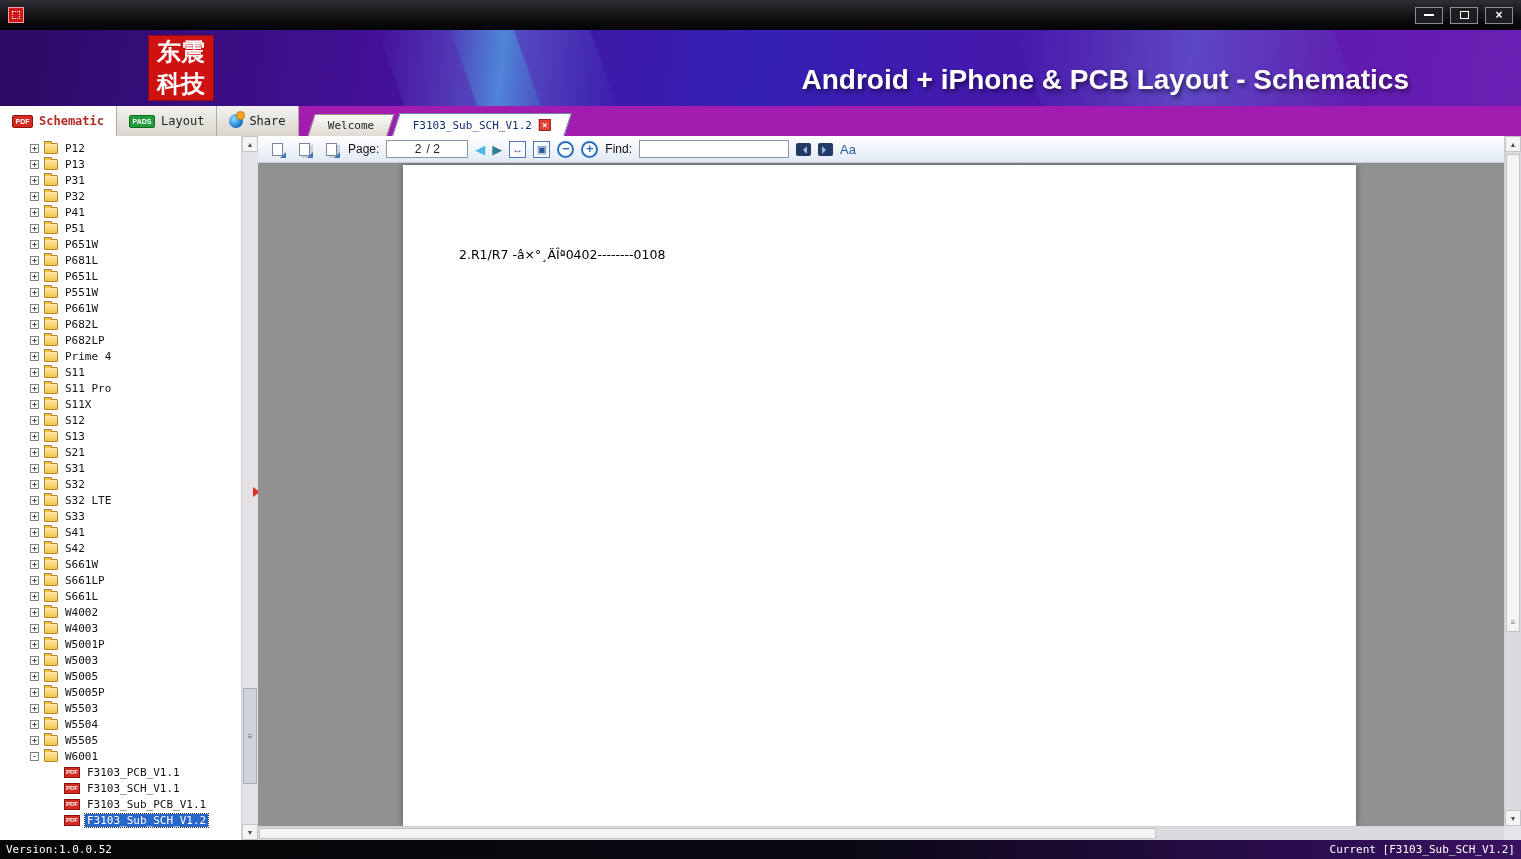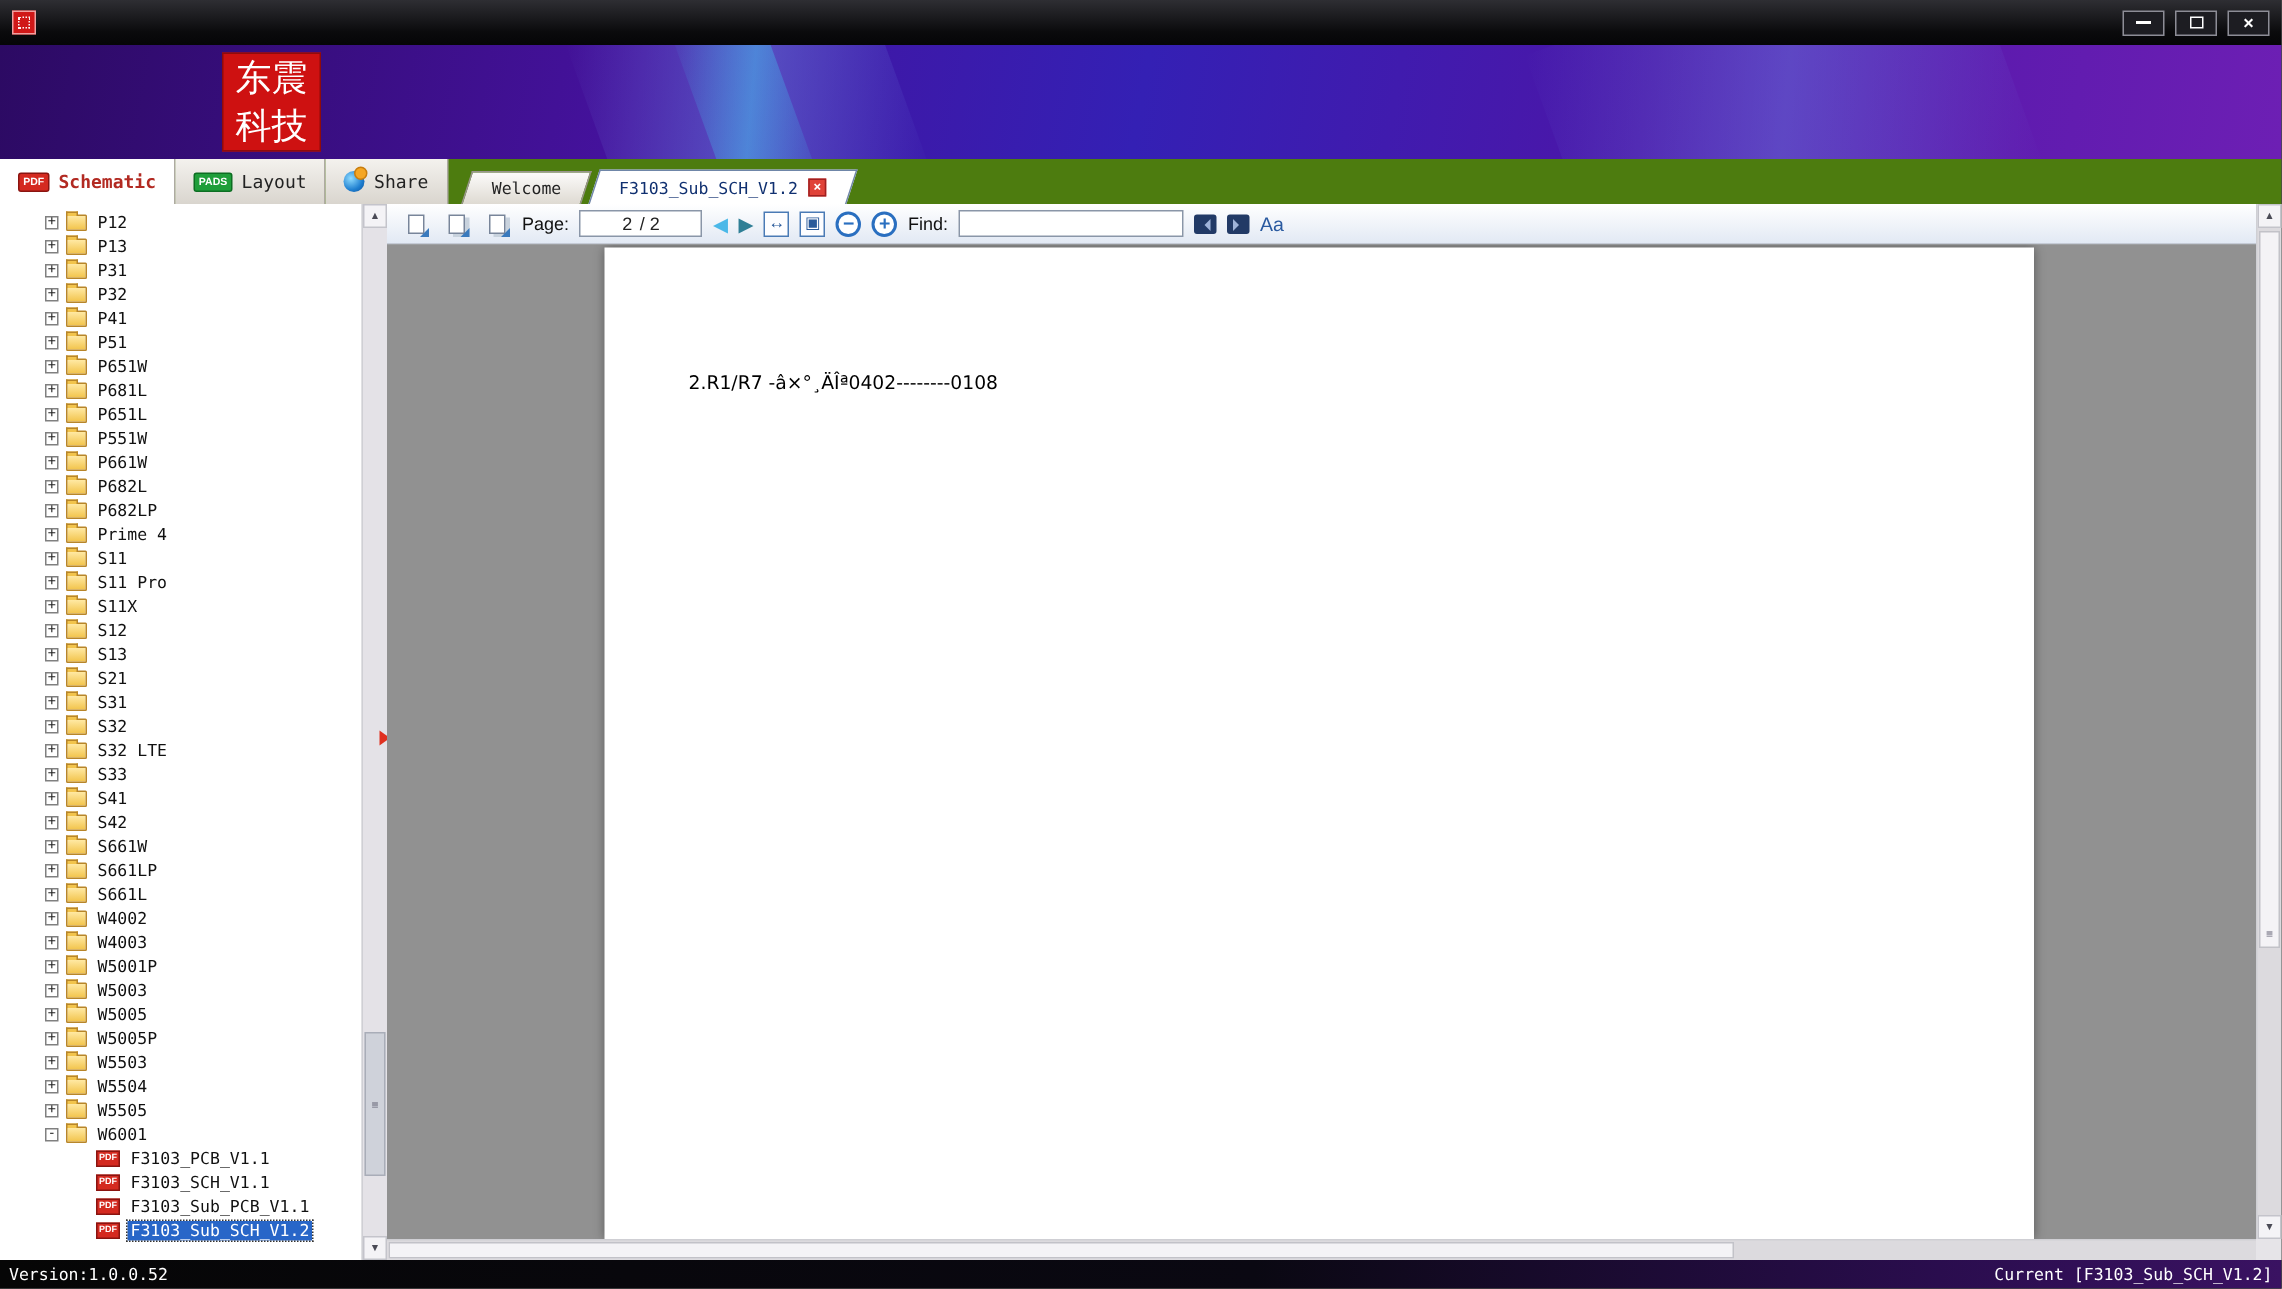--- a/index.html
+++ b/index.html
@@ -18,28 +18,28 @@
   .glyph-max{width:9px;height:8px;border:1px solid #fff}
 
   
   .banner{position:absolute;top:30px;left:0;width:100%;height:76px;overflow:hidden;
     background:linear-gradient(100deg,#2c0a63 0%,#45129e 28%,#3420b4 50%,#4c16a8 72%,#6d1fb4 100%)}
   .streak{position:absolute;transform:rotate(-20deg);pointer-events:none}
   .s1{left:400px;top:-40px;width:200px;height:170px;background:linear-gradient(115deg,rgba(130,190,255,0),rgba(130,190,255,.35),rgba(130,190,255,0))}
   .s2{left:1040px;top:-50px;width:300px;height:190px;background:linear-gradient(115deg,rgba(120,180,255,0),rgba(120,180,255,.30),rgba(120,180,255,0))}
   .s3{left:470px;top:-30px;width:60px;height:160px;background:linear-gradient(115deg,rgba(60,240,255,0),rgba(60,230,255,.35),rgba(60,240,255,0))}
   .logo{position:absolute;left:148px;top:5px;width:66px;height:66px;background:#ce1111;border:1px solid #8f0b0b;
-    color:#fff;font-weight:normal;font-size:24px;line-height:32px;text-align:center;font-family:"DejaVu Sans",sans-serif}
+    color:#fff;font-weight:bold;font-size:24px;line-height:32px;text-align:center;font-family:"DejaVu Sans",sans-serif}
   .brand{position:absolute;left:230px;top:48px;transform:translateY(-50%);font-size:36px;font-weight:bold;color:#fff;
     letter-spacing:1px;text-shadow:2px 3px 4px rgba(0,0,0,.6)}
   .tagline{position:absolute;right:112px;top:50px;transform:translateY(-50%);font-size:28px;font-weight:bold;color:#fff;
     text-shadow:2px 3px 4px rgba(0,0,0,.5)}
 
   
-  .tabbar{position:absolute;top:106px;left:0;width:100%;height:30px;background:#4d7c0f;display:flex;align-items:flex-end}
+  .tabbar{position:absolute;top:106px;left:0;width:100%;height:30px;background:#a21caf;display:flex;align-items:flex-end}
   .app-tab{height:30px;display:flex;align-items:center;gap:6px;padding:0 12px;border-right:1px solid #aeaaa2;
     font-family:"DejaVu Sans Mono",monospace;font-size:12px;color:#222;background:linear-gradient(#f4f2ee,#d9d5ce);cursor:pointer}
   .app-tab.active{background:#fff;color:#b22a22;font-weight:bold}
   .pdf-badge{min-width:21px;height:13px;padding:0 1px;background:#d42a20;color:#fff;font-size:7px;font-weight:bold;
     display:flex;align-items:center;justify-content:center;border:1px solid #8a1410;border-radius:2px;font-family:"Liberation Sans",sans-serif}
   .pads-badge{min-width:26px;height:13px;padding:0 1px;background:#1f9e3a;color:#fff;font-size:7px;font-weight:bold;
     display:flex;align-items:center;justify-content:center;border:1px solid #0d6e22;border-radius:2px;font-family:"Liberation Sans",sans-serif}
   .share-ico{width:14px;height:14px;border-radius:50%;background:radial-gradient(circle at 35% 35%,#8fdcff,#1f7fd0 60%,#0b4f96);position:relative;flex:none}
   .share-ico::after{content:"";position:absolute;right:-2px;top:-3px;width:7px;height:7px;border-radius:50%;background:#f5a623;border:1px solid #c87d0d}
   .doc-tabs{display:flex;align-items:flex-end;margin-left:12px;gap:5px;height:30px}
@@ -145,20 +145,21 @@
 </div>
 
 <div class="banner">
   <div class="streak s1"></div>
   <div class="streak s2"></div>
   <div class="streak s3"></div>
   <div class="logo">
     <div>东震</div>
     <div>科技</div>
   </div>
+  <div class="tagline">Android + iPhone &amp; PCB Layout - Schematics</div>
 </div>
 
 <div class="tabbar">
   <div class="app-tab active">
     <span class="pdf-badge">PDF</span>
     <span>Schematic</span>
   </div>
   <div class="app-tab">
     <span class="pads-badge">PADS</span>
     <span>Layout</span>

